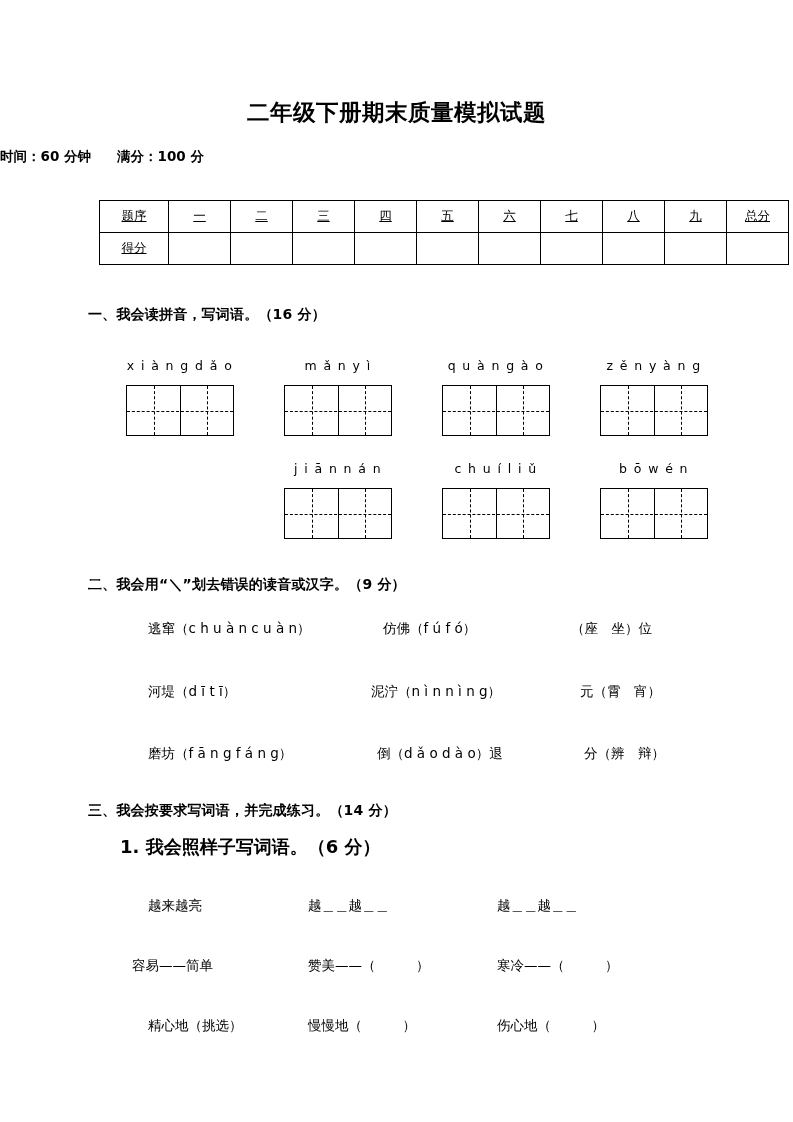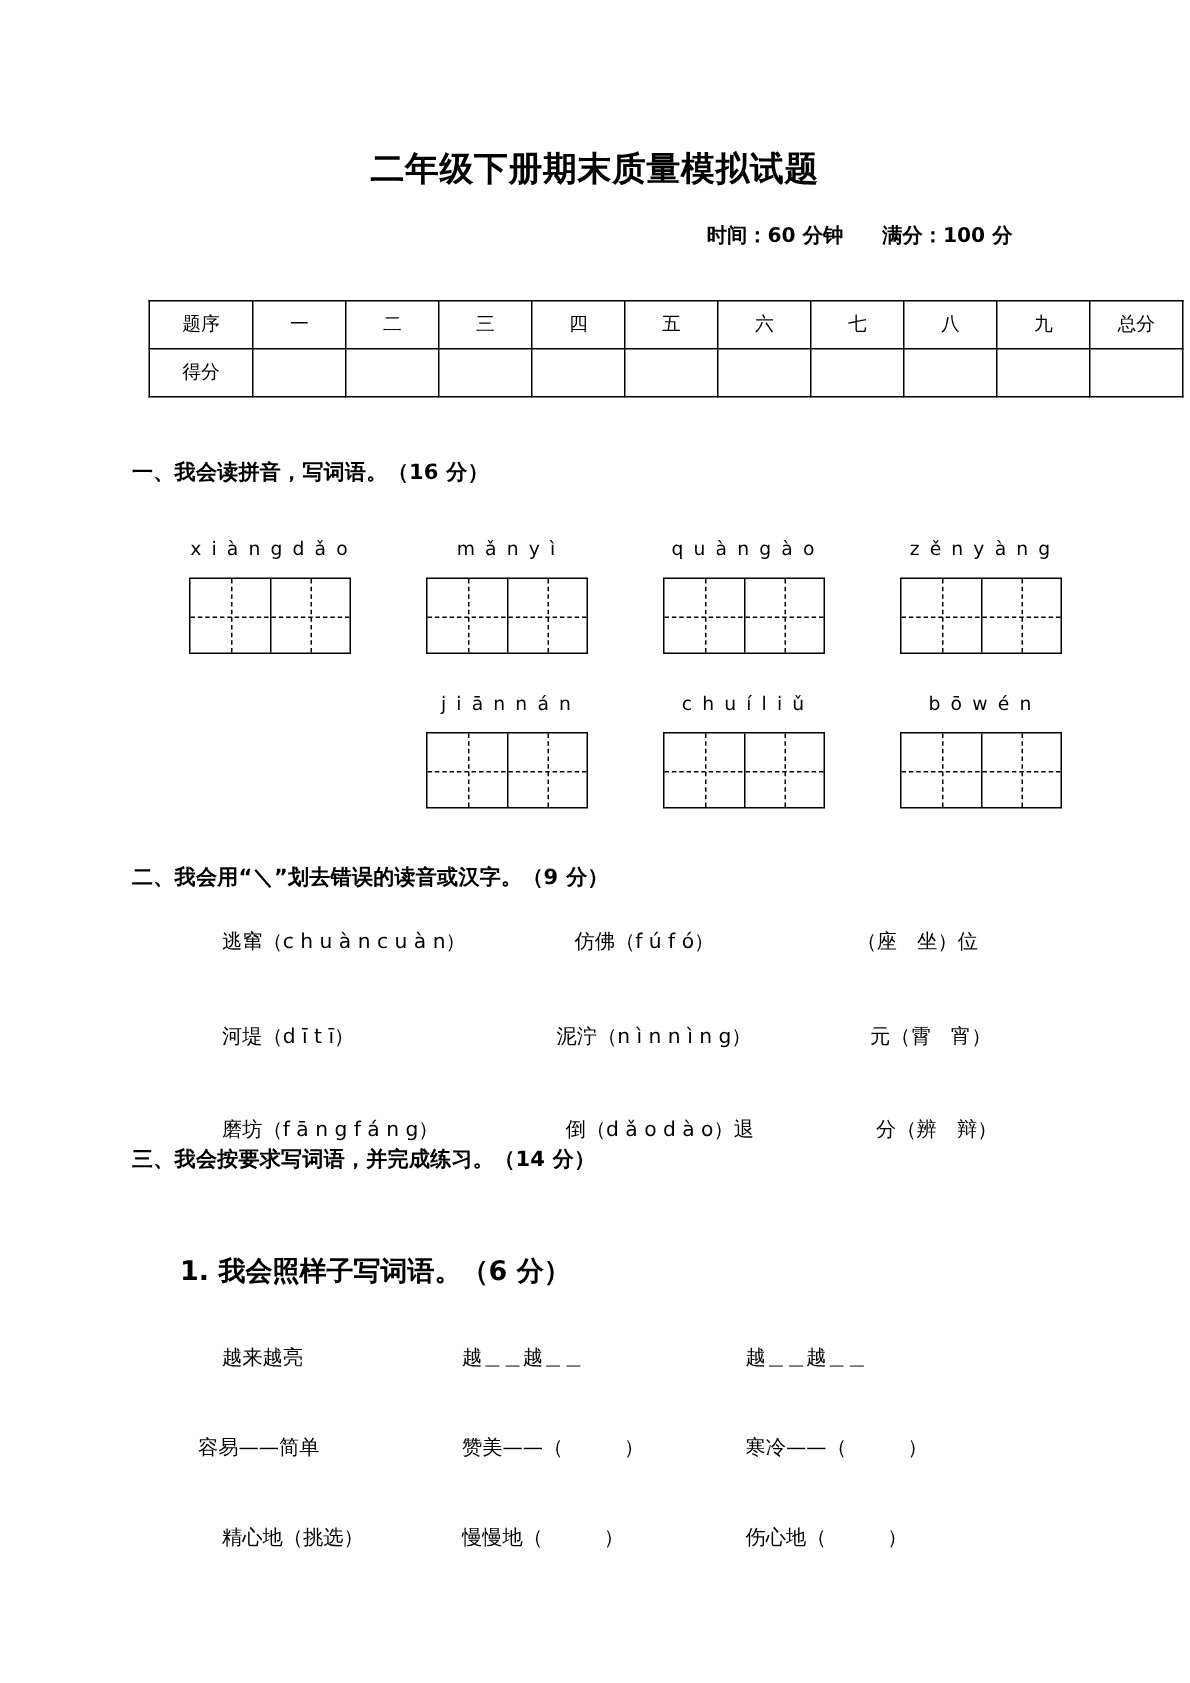--- a/index.html
+++ b/index.html
@@ -34,21 +34,21 @@
     font-size: 22.5px;
     font-weight: bold;
     letter-spacing: 0.5px;
     font-family: "DejaVu Sans", "Liberation Sans", sans-serif;
   }
   .doc-subtitle {
     position: absolute;
     left: 0;
     top: 148px;
     width: 675px;
-    text-align: right;
+    text-align: left;
     font-size: 13.5px;
     font-weight: bold;
   }
   .doc-subtitle .gap {
     display: inline-block;
     width: 26px;
   }
 
   
   .score-table {
@@ -59,20 +59,21 @@
     border-collapse: collapse;
     table-layout: fixed;
   }
   .score-table td {
     border: 1px solid #000;
     height: 31px;
     text-align: center;
     vertical-align: middle;
     font-size: 12.5px;
     padding: 0;
+    text-decoration: underline;
   }
   .score-table td.first-col {
     width: 68px;
   }
   .score-table td.num-col {
     width: 61px;
   }
 
   
   .sec-head {
@@ -285,21 +286,21 @@
     <div class="ex-item" style="left:371px;">泥泞（n ì n   n ì n g）</div>
     <div class="ex-item" style="left:580px;">元（霄　宵）</div>
   </div>
 
   <div class="ex-row" style="top:740px;">
     <div class="ex-item" style="left:148px;">磨坊（f ā n g   f á n g）</div>
     <div class="ex-item" style="left:377px;">倒（d ǎ o   d à o）退</div>
     <div class="ex-item" style="left:584px;">分（辨　辩）</div>
   </div>
 
-  <div class="sec-head" style="left:88px; top:764px;">三、我会按要求写词语，并完成练习。（14 分）</div>
+  <div class="sec-head" style="left:88px; top:802px;">三、我会按要求写词语，并完成练习。（14 分）</div>
   <div class="sub-head" style="left:120px; top:835px;">1. 我会照样子写词语。（6 分）</div>
 
   <div class="ex-row" style="top:892px;">
     <div class="ex-item" style="left:148px;">越来越亮</div>
     <div class="ex-item" style="left:308px;">越＿＿越＿＿</div>
     <div class="ex-item" style="left:497px;">越＿＿越＿＿</div>
   </div>
 
   <div class="ex-row" style="top:952px;">
     <div class="ex-item" style="left:132px;">容易——简单</div>

